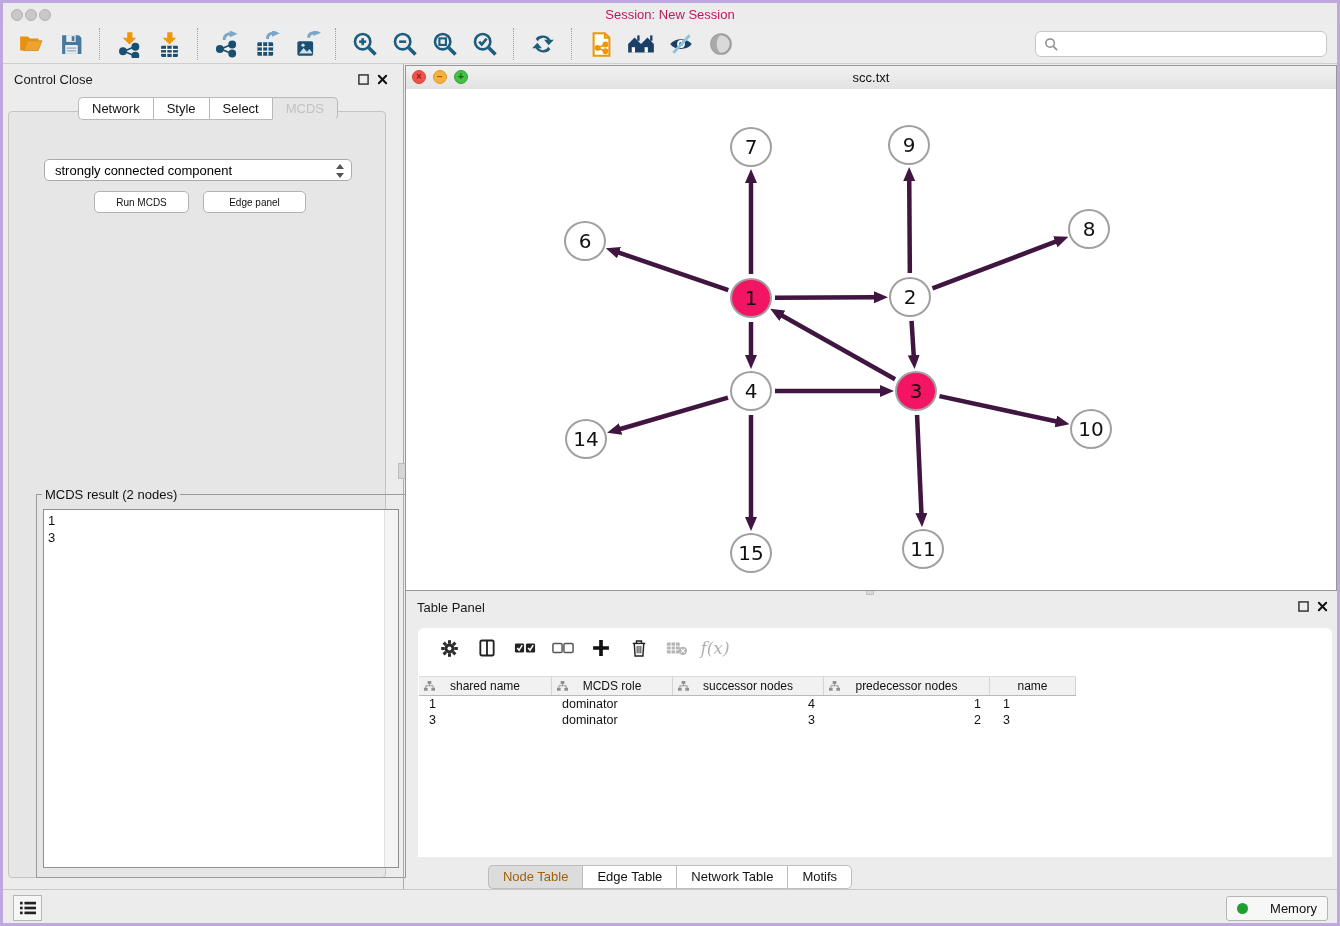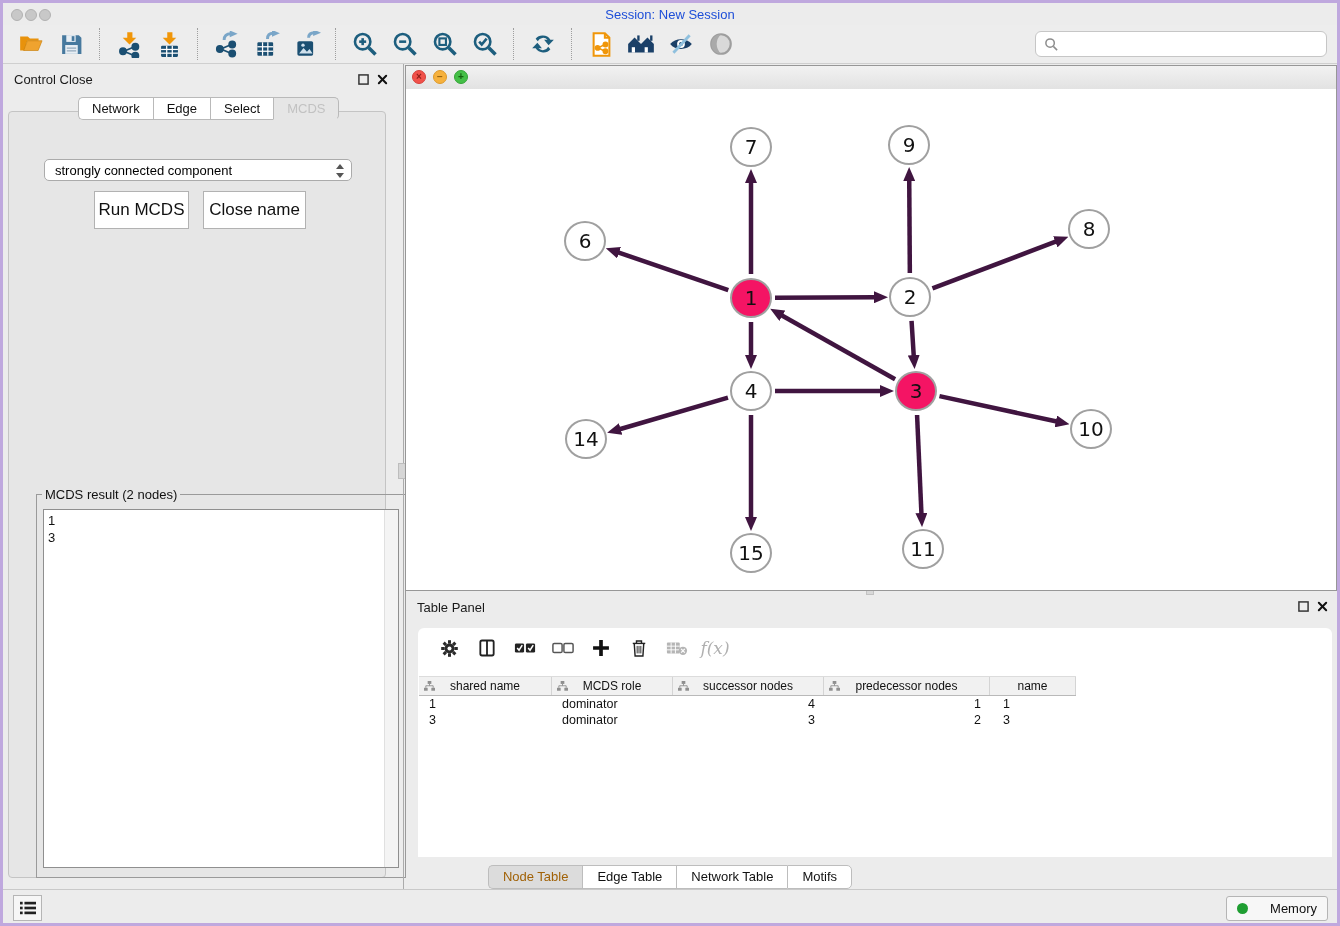--- a/index.html
+++ b/index.html
@@ -1,40 +1,40 @@
 <!DOCTYPE html>
 <html><head>
 <meta charset="utf-8">
 <style>
   html,body{margin:0;padding:0;}
   body{width:1340px;height:926px;overflow:hidden;font-family:"Liberation Sans",sans-serif;background:#ececec;position:relative;}
   .frame{position:absolute;inset:0;border:3px solid #bfa8de;pointer-events:none;z-index:999;}
   
   .titlebar{position:absolute;left:3px;right:3px;top:3px;height:22px;background:#ececec;border-bottom:1px solid #d2d2d2;}
   .tl-dot{position:absolute;top:6px;width:12px;height:12px;border-radius:50%;background:#c8c8c8;border:1px solid #b2b2b2;box-sizing:border-box;}
-  .app-title{position:absolute;left:0;right:0;top:4px;text-align:center;font-size:13px;color:#1d4ed8;}
+  .app-title{position:absolute;left:0;right:0;top:4px;text-align:center;font-size:13px;color:#be185d;}
   
   .toolbar{position:absolute;left:3px;right:3px;top:25px;height:39px;background:#ededed;border-bottom:1px solid #cfcfcf;display:flex;align-items:center;padding-left:8px;box-sizing:border-box;}
   .tbtn{width:34px;height:32px;display:flex;align-items:center;justify-content:center;background:none;border:none;padding:0;margin:0 3px;}
   .tsep{width:1px;height:32px;border-left:1px dotted #9f9f9f;margin:0 8px;}
   .searchbox{position:absolute;right:10px;top:6px;width:292px;height:26px;background:#fff;border:1px solid #c6c6c6;border-radius:6px;display:flex;align-items:center;padding-left:8px;box-sizing:border-box;}
   .searchbox input{border:none;outline:none;font-size:13px;flex:1;background:transparent;}
   
   .cpanel-title{position:absolute;left:14px;top:72px;font-size:13px;color:#1a1a1a;}
   .panel-icons{position:absolute;display:flex;gap:8px;align-items:center;}
   .cp-tabs{position:absolute;left:78px;top:97px;display:flex;z-index:5;}
   .tab{height:21px;line-height:21px;padding:0 13px;font-size:13px;background:#fff;border:1px solid #b9b9b9;border-right:none;color:#111;}
   .tab:first-child{border-top-left-radius:5px;border-bottom-left-radius:5px;}
   .tab:last-child{border-right:1px solid #b9b9b9;border-top-right-radius:5px;border-bottom-right-radius:5px;}
   .tab.active{background:#e6e6e6;color:#c2c2c2;border-bottom-color:#e6e6e6;}
   .cp-box{position:absolute;left:8px;top:111px;width:378px;height:767px;background:#e6e6e6;border:1px solid #c4c4c4;border-radius:4px;box-sizing:border-box;}
   .opt-label{position:absolute;left:0;width:100%;top:137px;text-align:center;font-size:13px;color:#111;}
   .dropdown{position:absolute;left:44px;top:159px;width:308px;height:22px;background:#fff;border:1px solid #ababab;border-radius:5px;font-size:13px;display:flex;align-items:center;padding-left:10px;box-sizing:border-box;}
   .dd-arrows{position:absolute;right:6px;top:3px;}
-  .cbtn{position:absolute;height:38px;background:#fff;border:1px solid #b2b2b2;border-radius:0;font-size:17px;font-family:"Liberation Sans",sans-serif;text-align:center;color:#111;padding:0;}
+  .cbtn{position:absolute;height:22px;background:#fff;border:1px solid #b2b2b2;border-radius:5px;font-size:10px;font-family:"Liberation Sans",sans-serif;text-align:center;color:#111;padding:0;}
   .fieldset{position:absolute;left:14px;top:494px;width:370px;height:384px;border:1px solid #9a9a9a;box-sizing:border-box;margin-left:22px;}
   .fieldset-legend{position:absolute;top:-8px;left:5px;background:#e6e6e6;padding:0 3px;font-size:13px;color:#111;}
   .mcds-text{position:absolute;left:6px;top:14px;right:6px;bottom:9px;background:#fff;border:1px solid #8f8f8f;font-size:13px;color:#111;padding:2px 0 0 4px;box-sizing:border-box;}
   .mcds-scroll{position:absolute;right:0;top:0;bottom:0;width:13px;background:#f4f4f4;border-left:1px solid #e0e0e0;}
   .mcds-line{line-height:17px;}
   
   .vsplit{position:absolute;left:403px;top:64px;width:1px;height:826px;background:#ababab;}
   .vgrip{position:absolute;left:398px;top:463px;width:9px;height:16px;background:#d6d6d6;border:1px solid #bdbdbd;box-sizing:border-box;}
   .hgrip{position:absolute;left:866px;top:588px;width:8px;height:7px;background:#d8d8d8;border:1px solid #c2c2c2;box-sizing:border-box;}
   
@@ -244,55 +244,56 @@
   <svg width="11" height="11" viewBox="0 0 12 12">
       <rect x="1" y="1" width="10" height="10" fill="none" stroke="#333" stroke-width="1.6"></rect>
     </svg>
   <svg width="11" height="11" viewBox="0 0 12 12" stroke="#111" stroke-width="2.2" stroke-linecap="round">
       <line x1="2" y1="2" x2="10" y2="10"></line>
       <line x1="10" y1="2" x2="2" y2="10"></line>
     </svg>
 </div>
 <div class="cp-tabs" id="cp-tabs">
     <div class="tab">Network</div>
-    <div class="tab">Edge</div>
+    <div class="tab">Style</div>
     <div class="tab">Select</div>
     <div class="tab active">MCDS</div>
   </div>
 <div class="cp-box"></div>
 <div class="opt-label">Optimization criterion:</div>
 <div class="dropdown">
   <span>strongly connected component</span>
   <svg class="dd-arrows" width="10" height="16" viewBox="0 0 10 16">
       <path d="M5 1 L9 6 H1 z" fill="#555"></path>
       <path d="M5 15 L1 10 H9 z" fill="#555"></path>
     </svg>
 </div>
 <button class="cbtn" style="left:94px;top:191px;width:95px;">Run MCDS</button>
-<button class="cbtn" style="left:203px;top:191px;width:103px;">Close name</button>
+<button class="cbtn" style="left:203px;top:191px;width:103px;">Edge panel</button>
 <div class="fieldset">
   <div class="fieldset-legend">MCDS result (2 nodes)</div>
   <div class="mcds-text">
     <div id="mcds-lines">
         <div class="mcds-line">1</div>
         <div class="mcds-line">3</div>
       </div>
     <div class="mcds-scroll"></div>
   </div>
 </div>
 
 <div class="vsplit"></div>
 <div class="vgrip"></div>
 <div class="hgrip"></div>
 
 <div class="netwin">
   <div class="netwin-titlebar">
     <div class="traffic" style="left:6px;background:#f1514a;border:1px solid #d5423c;color:#8e1d18;">×</div>
     <div class="traffic" style="left:27px;background:#f6b13d;border:1px solid #dd9a2b;color:#936210;">−</div>
     <div class="traffic" style="left:48px;background:#44bf47;border:1px solid #34a437;color:#14610f;">+</div>
+    <div class="net-title">scc.txt</div>
   </div>
   <div class="canvas" id="graph-canvas">
     <svg id="graph-edges" width="930" height="501" style="position:absolute;left:0;top:0;">
       <defs>
         <marker id="arrow" viewBox="0 0 14 12" markerWidth="14" markerHeight="12" refX="1" refY="6" orient="auto" markerUnits="userSpaceOnUse">
           <path d="M0 0 L14 6 L0 12 z" fill="#401540"></path>
         </marker>
       </defs>
       <g id="edge-group">
           <line x1="345" y1="185" x2="345" y2="93" stroke="#401540" stroke-width="4.5" marker-end="url(#arrow)"></line>

